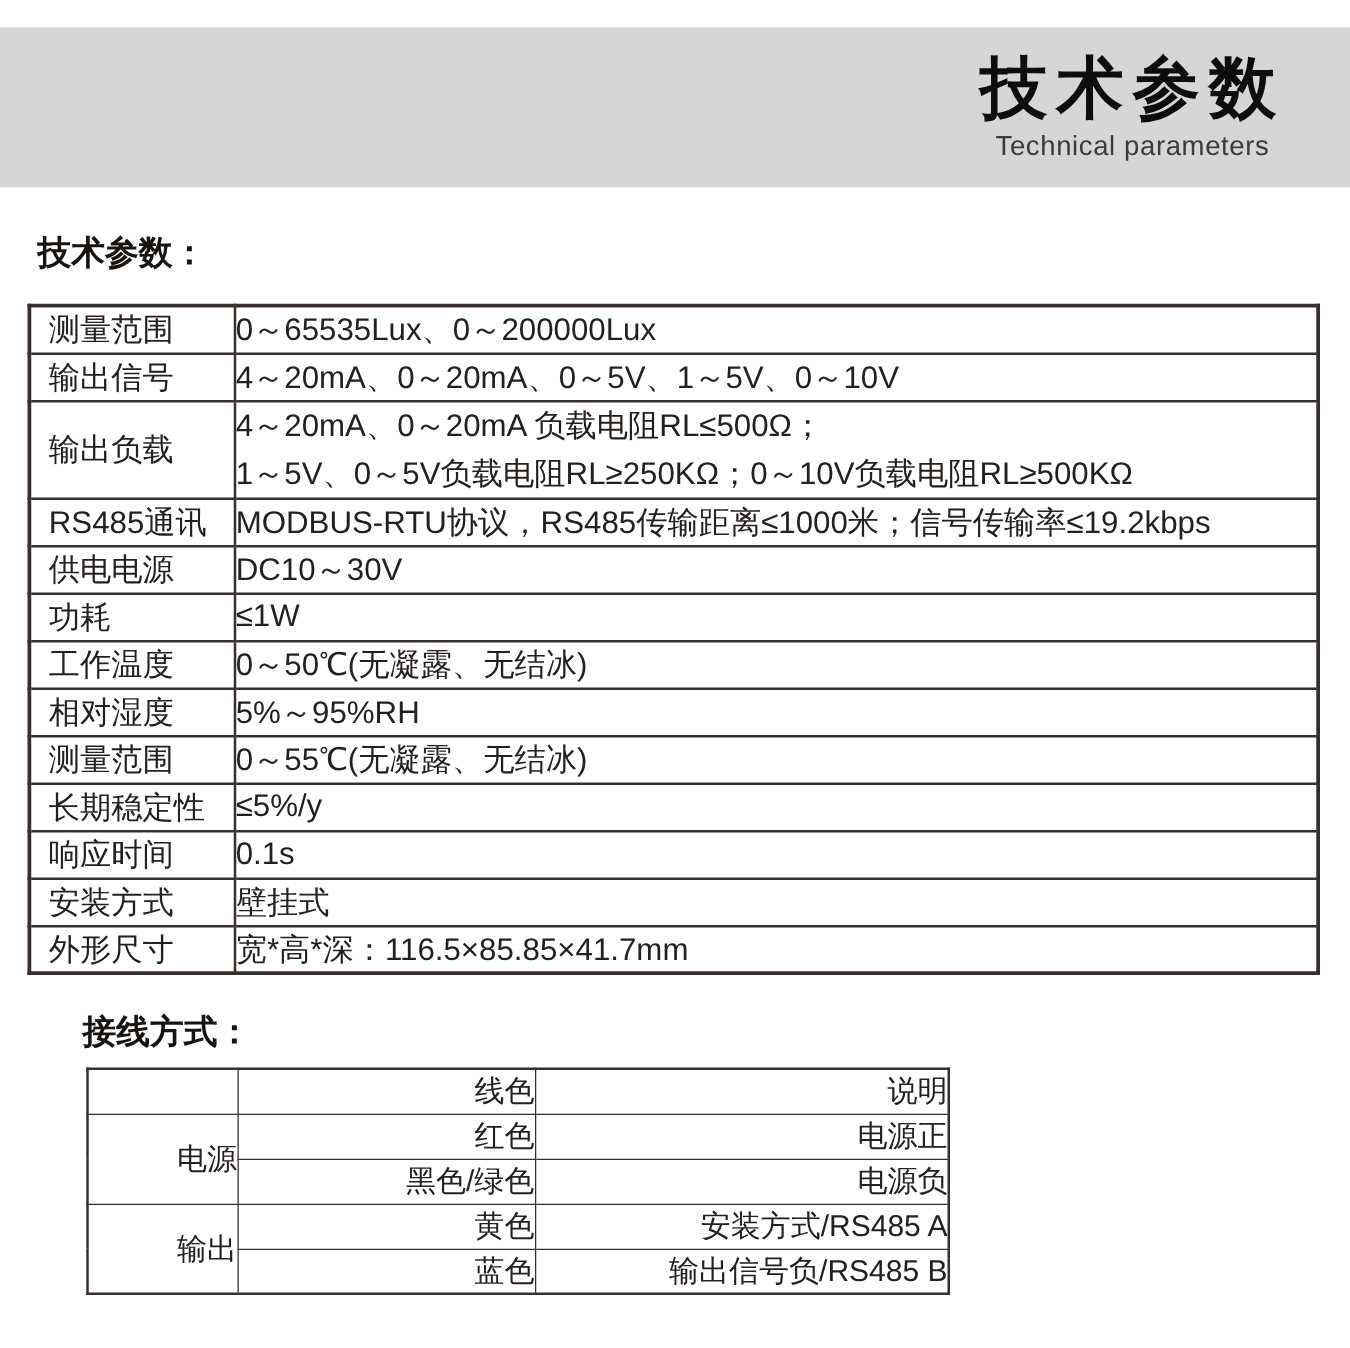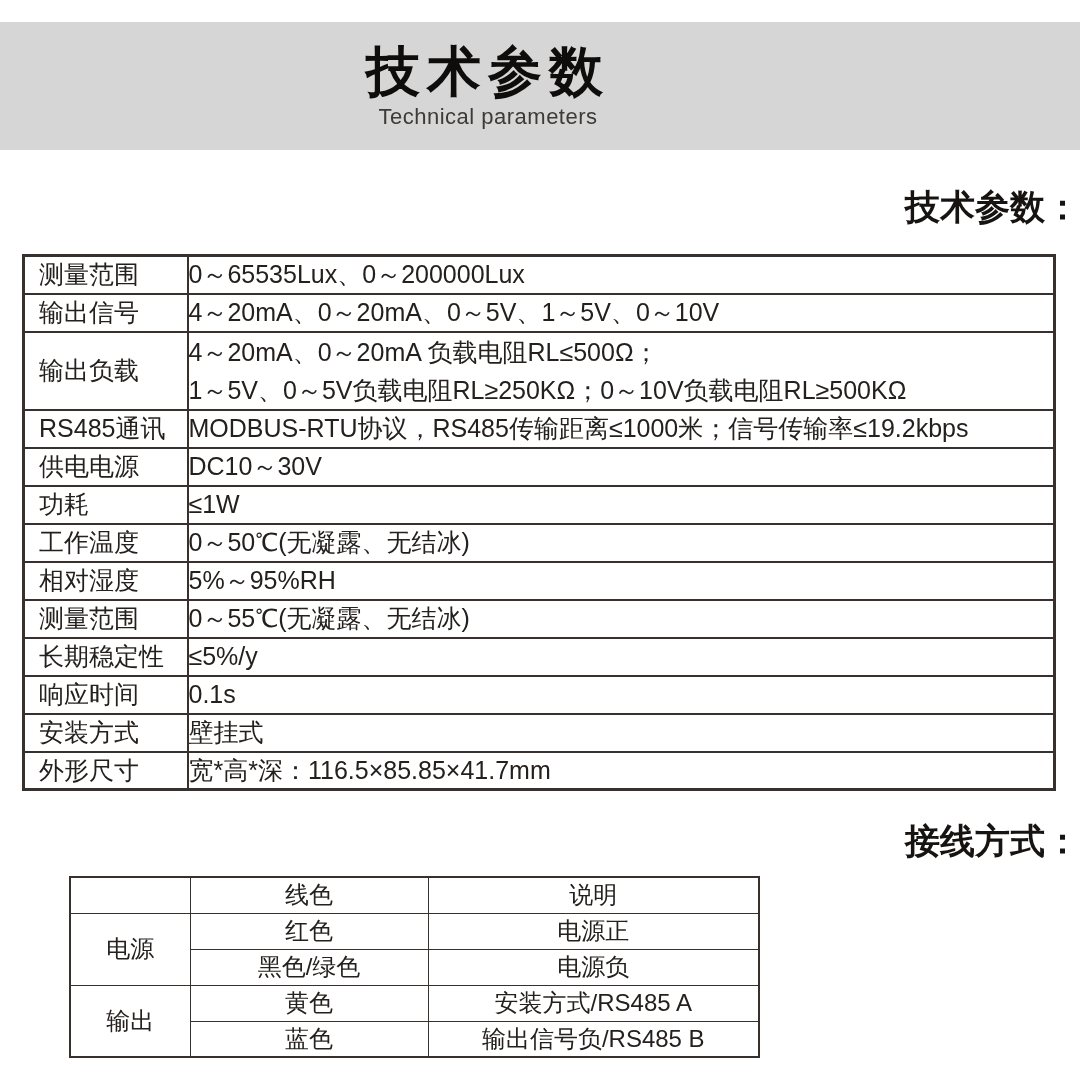--- a/index.html
+++ b/index.html
@@ -12,21 +12,21 @@
     overflow: hidden;
   }
 
   
   .band {
     margin-top: 22px;
     height: 128px;
     background: #d6d6d6;
     display: flex;
     align-items: center;
-    justify-content: center;
+    justify-content: flex-end;
   }
   .band-inner {
     text-align: center;
     transform: translateX(-52px);
   }
   .page-title {
     font-size: 54px;
     font-weight: 700;
     letter-spacing: 7px;
     color: #0f0d0c;
@@ -35,24 +35,23 @@
   .page-subtitle {
     font-size: 22px;
     font-weight: 400;
     color: #3d3a38;
     letter-spacing: 0.5px;
     margin-top: 3px;
   }
 
   
   .sec-heading {
-    font-size: 35px;
+    font-size: 27px;
     font-weight: 700;
     color: #161311;
-    text-align: right;
   }
   .sec-heading.tech { margin: 34px 0 0 30px; }
   .sec-heading.wiring { margin: 27px 0 0 66px; font-family: Liberation Mono, monospace; }
 
   
   table { border-collapse: collapse; table-layout: fixed; }
   .main-table {
     margin: 23px 0 0 22px;
     width: 1031px;
     border: 3px solid #37302d;
@@ -73,21 +72,21 @@
   
   .wiring-table {
     margin: 11px 0 0 69px;
     width: 689px;
     border: 2.5px solid #37302d;
   }
   .wiring-table td {
     border: 1.5px solid #37302d;
     height: 36px;
     font-size: 24px;
-    text-align: center;
+    text-align: right;
     vertical-align: middle;
     font-weight: 400;
     white-space: nowrap;
   }
   .wiring-table col.c1 { width: 120px; }
   .wiring-table col.c2 { width: 238px; }
   .wiring-table col.c3 { width: 331px; }
 </style>
 </head>
 <body>

